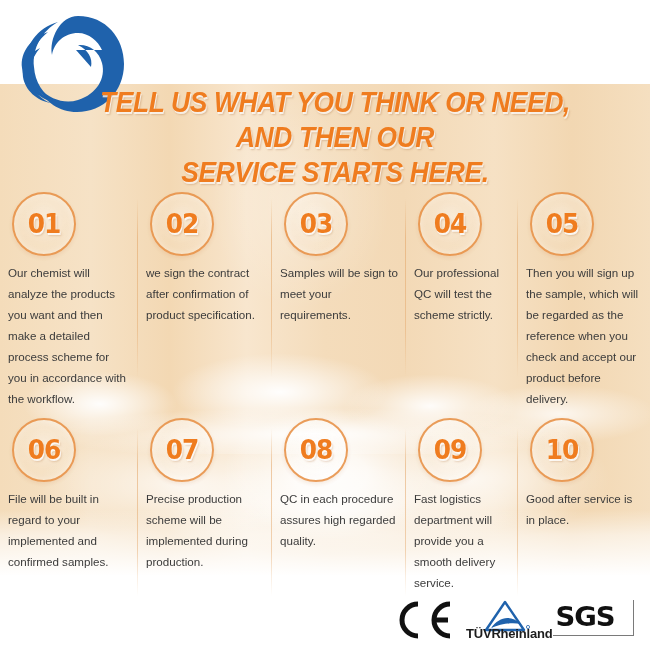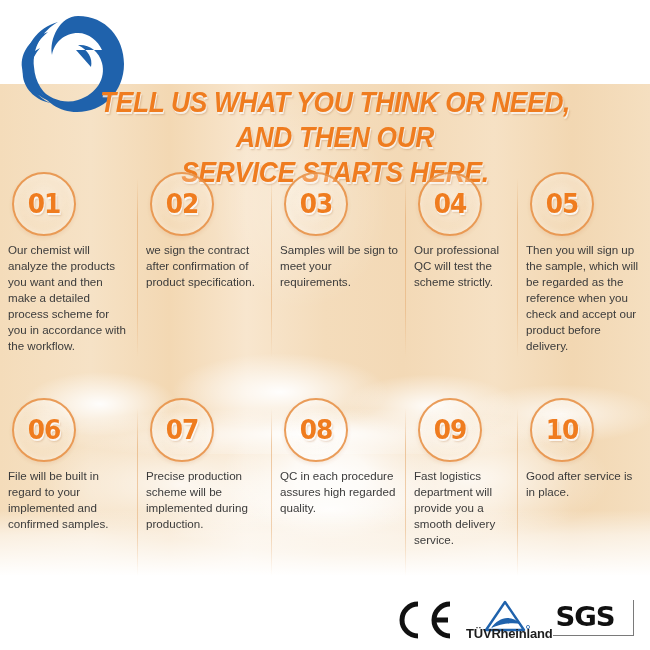--- a/index.html
+++ b/index.html
@@ -48,21 +48,21 @@
     font-family:"Liberation Sans","DejaVu Sans",sans-serif;
     font-weight:bold;font-style:italic;
     font-size:30px;line-height:35px;letter-spacing:-0.4px;
     color:#ef7c1f;
     transform:scaleX(.88);transform-origin:center top;
     text-shadow:1px 2px 0 rgba(255,255,255,.75), 2px 3px 2px rgba(170,110,60,.30);
   }
   .headline .l2{display:block;}
 
   
-  .rows{position:absolute;left:0;top:80px;width:650px;height:492px;}
+  .rows{position:absolute;left:0;top:100px;width:650px;height:492px;}
   .row{position:absolute;left:0;width:650px;display:flex;}
   .row1{top:92px;height:218px;}
   .row2{top:318px;height:170px;}
   .cell{position:relative;box-sizing:border-box;padding:0 8px;}
   .cell.c1{width:138px;}
   .cell.c2{width:134px;}
   .cell.c3{width:134px;}
   .cell.c4{width:112px;}
   .cell.c5{width:132px;}
   .cell .divider{
@@ -85,21 +85,21 @@
   .badge .num{
     position:absolute;inset:0;display:flex;align-items:center;justify-content:center;
     font-family:"DejaVu Sans","Liberation Sans",sans-serif;
     font-weight:bold;font-size:27px;letter-spacing:-1px;
     color:#ef7c1f;
     transform:scaleX(.92);
     text-shadow:1px 2px 0 rgba(255,255,255,.85), 2px 3px 2px rgba(180,120,70,.28);
     padding-bottom:2px;
   }
   .desc{
-    font-size:11.6px;line-height:16px;color:#3b3b3b;
+    font-size:11.6px;line-height:21px;color:#3b3b3b;
     font-family:"Liberation Sans","DejaVu Sans",sans-serif;
   }
 
   
   .certs{
     position:absolute;left:392px;top:596px;width:250px;height:48px;
     display:flex;align-items:center;
   }
   .ce{width:62px;height:42px;margin-right:12px;}
   .tuv{width:78px;height:46px;margin-right:6px;position:relative;}

